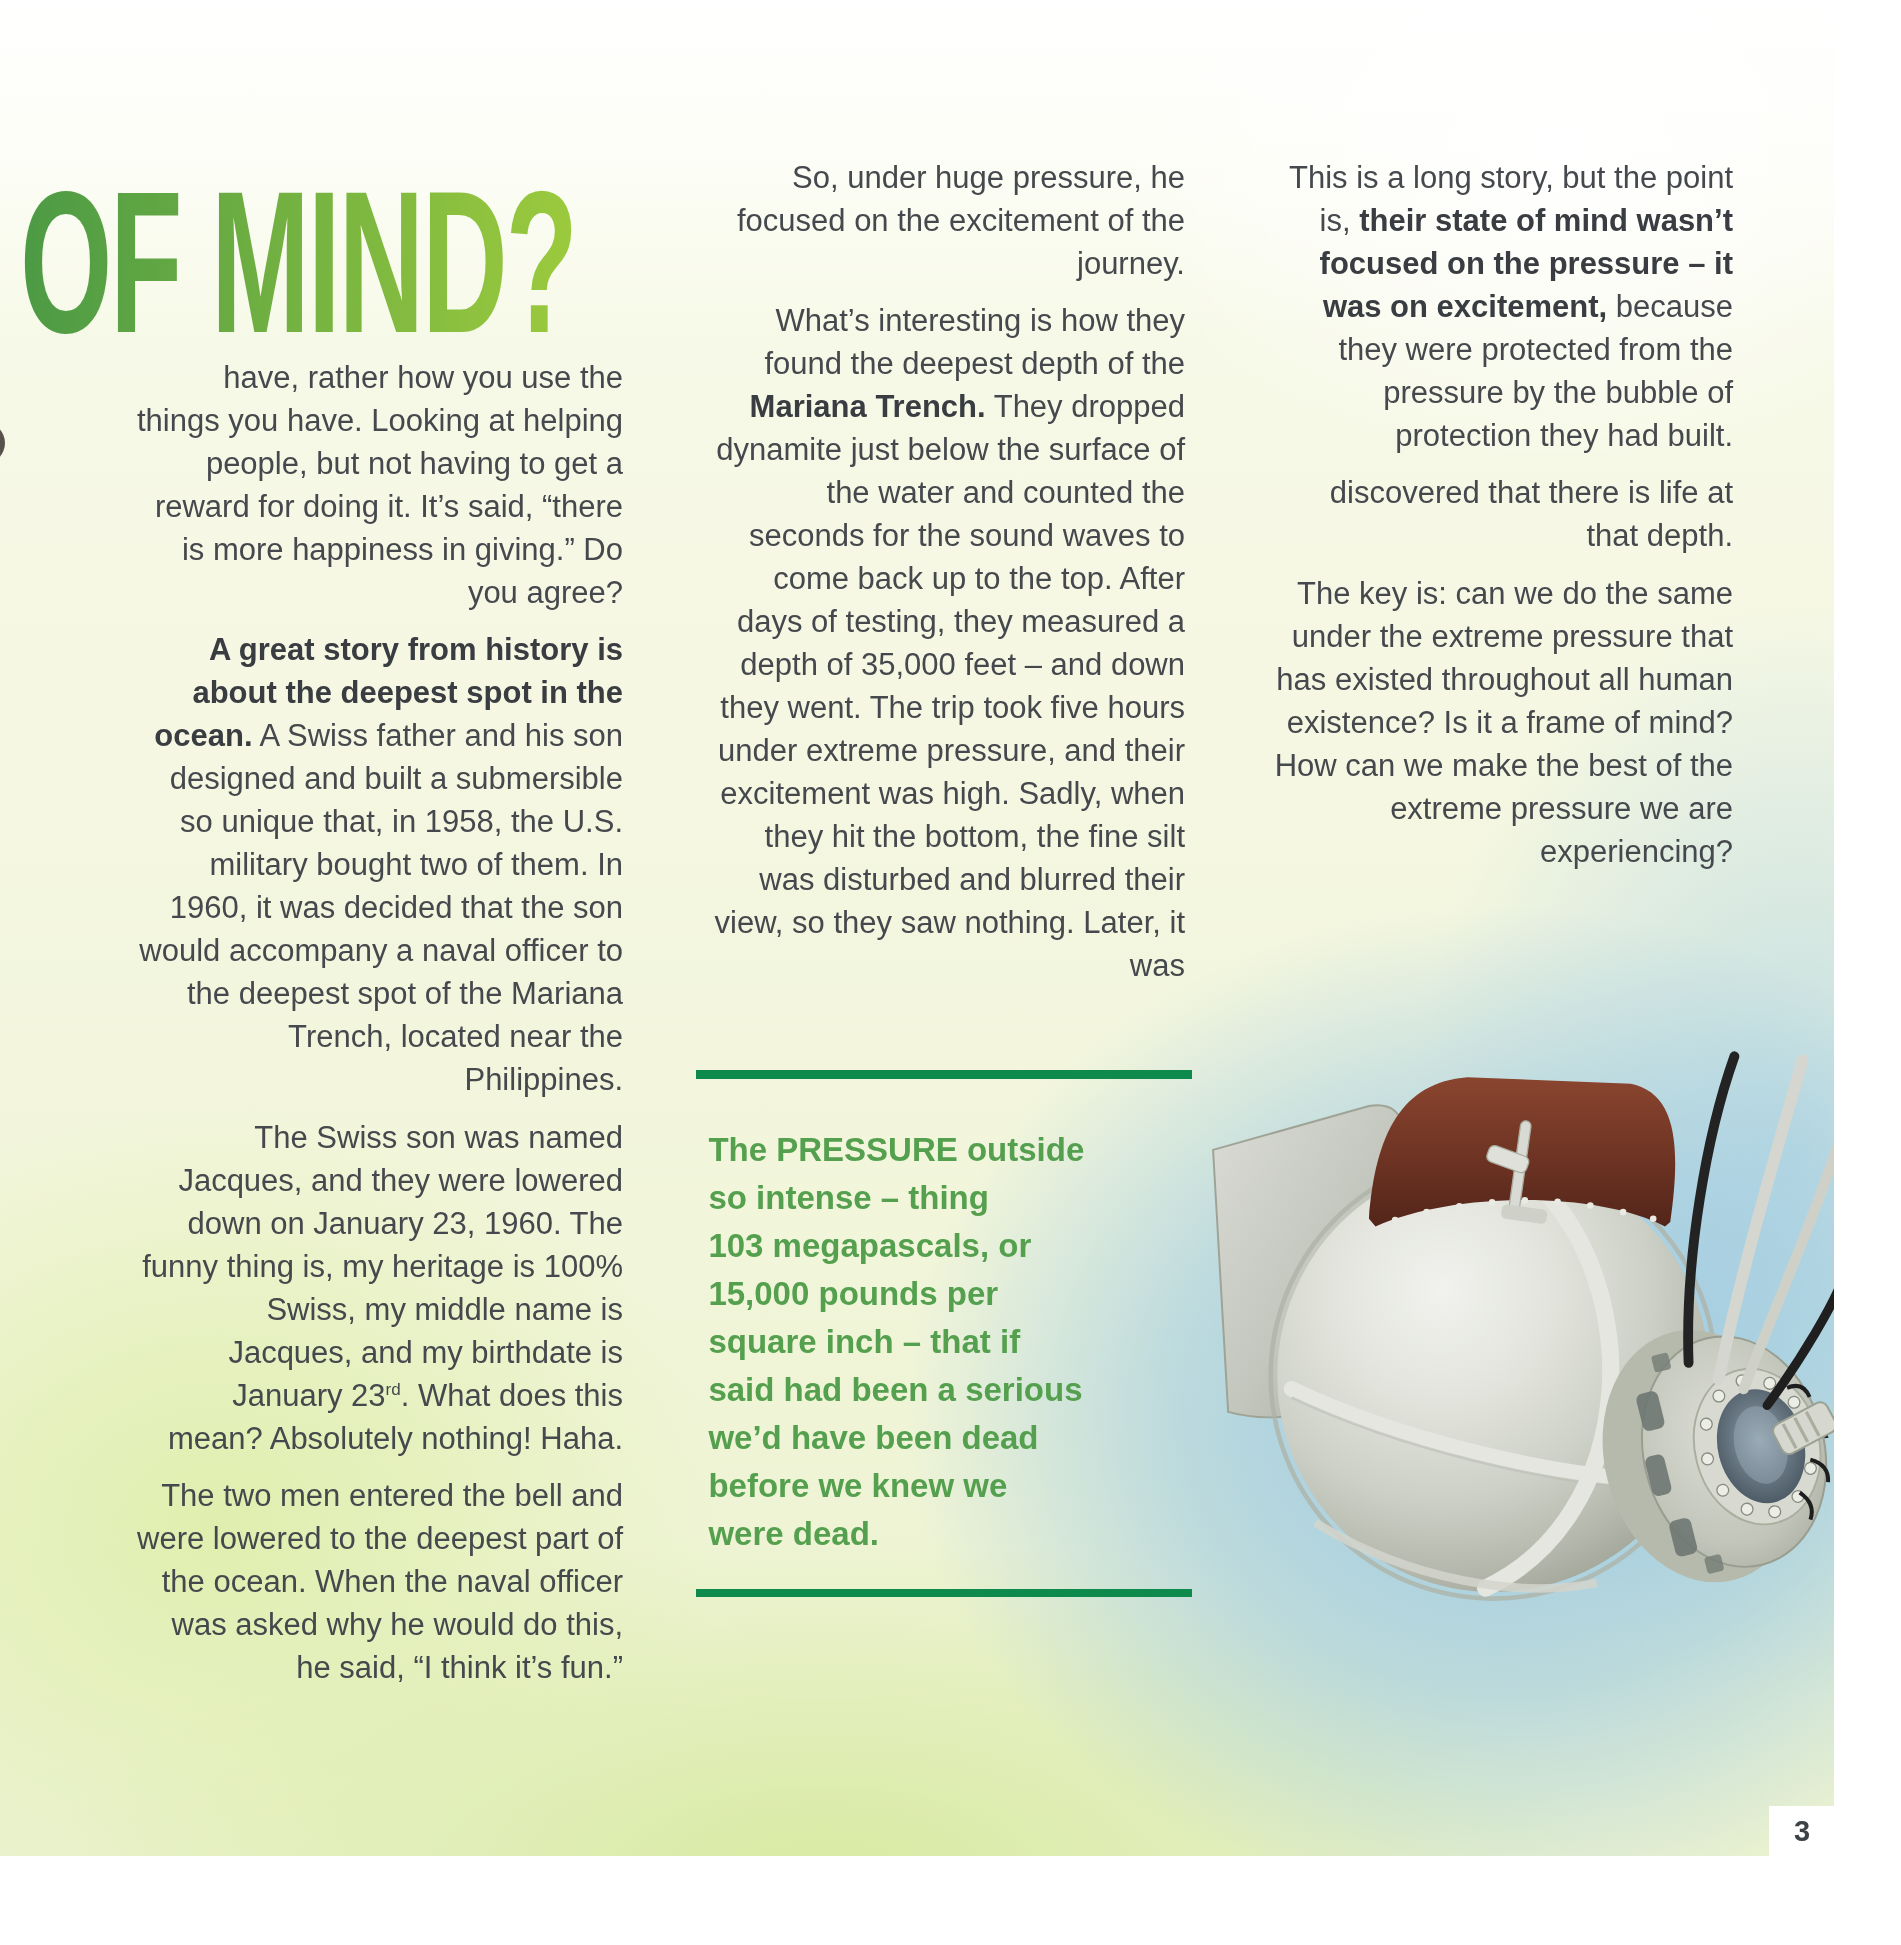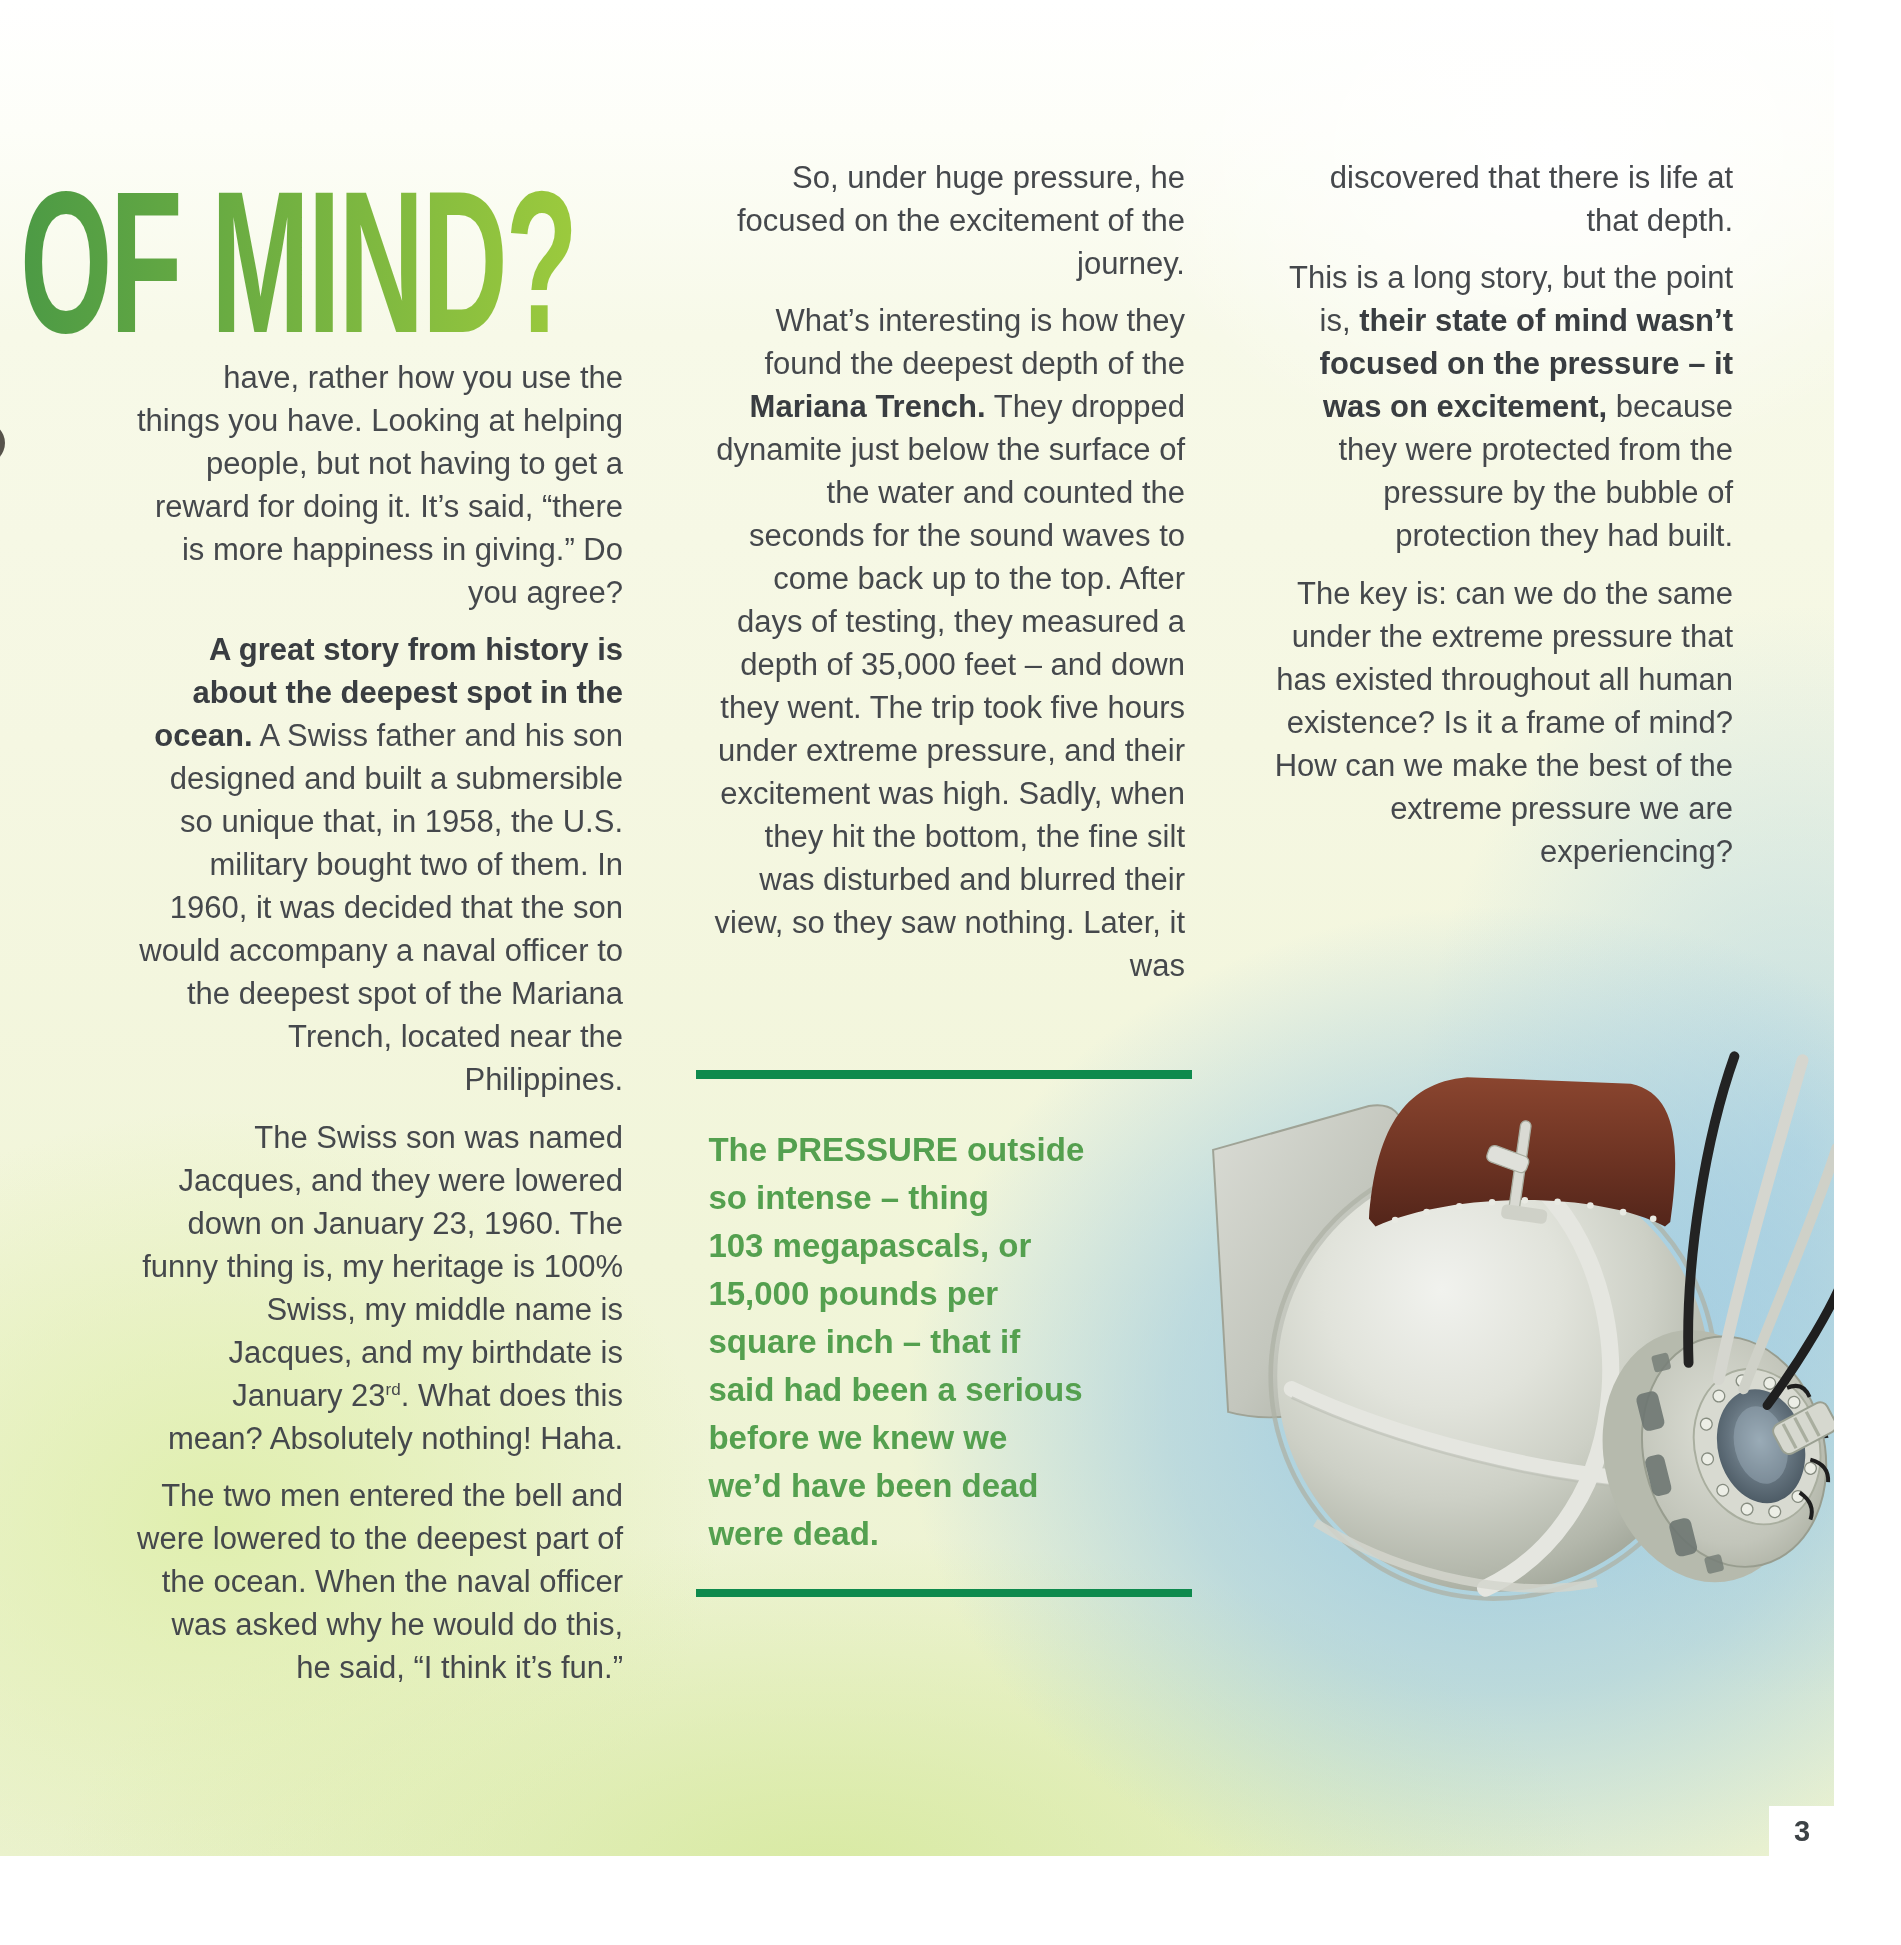--- a/index.html
+++ b/index.html
@@ -66,36 +66,36 @@
       <p><span>have, rather how you use the things you have. Looking at helping people, but not having to get a reward for doing it. It’s said, “there is more happiness in giving.” Do you agree?</span></p>
       <p><b>A great story from history is about the deepest spot in the ocean.</b><span> A Swiss father and his son designed and built a submersible so unique that, in 1958, the U.S. military bought two of them. In 1960, it was decided that the son would accompany a naval officer to the deepest spot of the Mariana Trench, located near the Philippines.</span></p>
       <p><span>The Swiss son was named Jacques, and they were lowered down on January 23, 1960. The funny thing is, my heritage is 100% Swiss, my middle name is Jacques, and my birthdate is January 23</span><sup>rd</sup><span>. What does this mean? Absolutely nothing! Haha.</span></p>
       <p><span>The two men entered the bell and were lowered to the deepest part of the ocean. When the naval officer was asked why he would do this, he said, “I think it’s fun.”</span></p>
     </div>
   <div class="col col2">
       <p><span>So, under huge pressure, he focused on the excitement of the journey.</span></p>
       <p><span>What’s interesting is how they found the deepest depth of the </span><b>Mariana Trench.</b><span> They dropped dynamite just below the surface of the water and counted the seconds for the sound waves to come back up to the top. After days of testing, they measured a depth of 35,000 feet – and down they went. The trip took five hours under extreme pressure, and their excitement was high. Sadly, when they hit the bottom, the fine silt was disturbed and blurred their view, so they saw nothing. Later, it was</span></p>
     </div>
   <div class="col col3">
+      <p><span>This is a long story, but the point is, </span><b>their state of mind wasn’t focused on the pressure – it was on excitement,</b><span> because they were protected from the pressure by the bubble of protection they had built.</span></p>
       <p><span>discovered that there is life at that depth.</span></p>
-      <p><span>This is a long story, but the point is, </span><b>their state of mind wasn’t focused on the pressure – it was on excitement,</b><span> because they were protected from the pressure by the bubble of protection they had built.</span></p>
       <p><span>The key is: can we do the same under the extreme pressure that has existed throughout all human existence? Is it a frame of mind? How can we make the best of the extreme pressure we are experiencing?</span></p>
     </div>
 
   <div class="pullquote">
     <div class="pq-rule"></div>
     <div class="pq-lines">
         <div>The PRESSURE outside</div>
         <div>so intense – thing</div>
         <div>103 megapascals, or</div>
         <div>15,000 pounds per</div>
         <div>square inch – that if</div>
         <div>said had been a serious</div>
+        <div>we’d have been dead</div>
         <div>before we knew we</div>
-        <div>we’d have been dead</div>
         <div>were dead.</div>
       </div>
     <div class="pq-rule"></div>
   </div>
 
   <svg class="photo" viewBox="0 0 1000 1120">
     <defs>
       <radialGradient id="gSphere" cx="38%" cy="30%" r="78%">
         <stop offset="0%" stop-color="#f1f2ee"></stop>
           <stop offset="35%" stop-color="#e1e3db"></stop>

